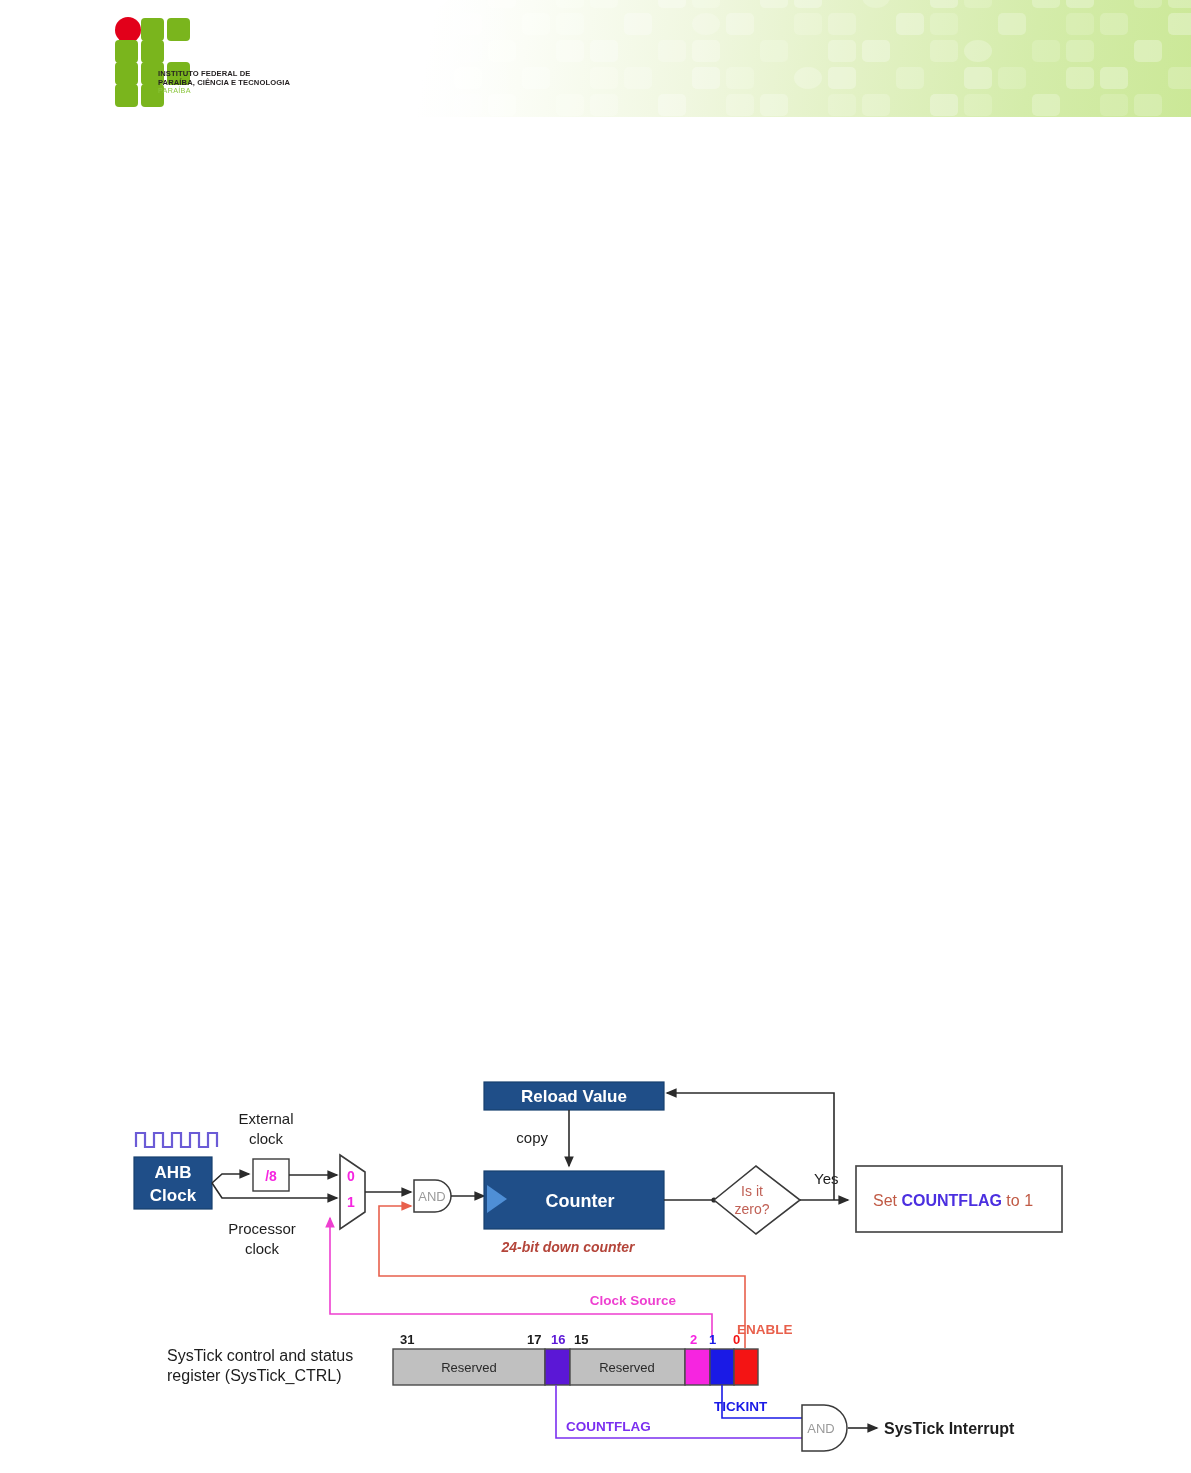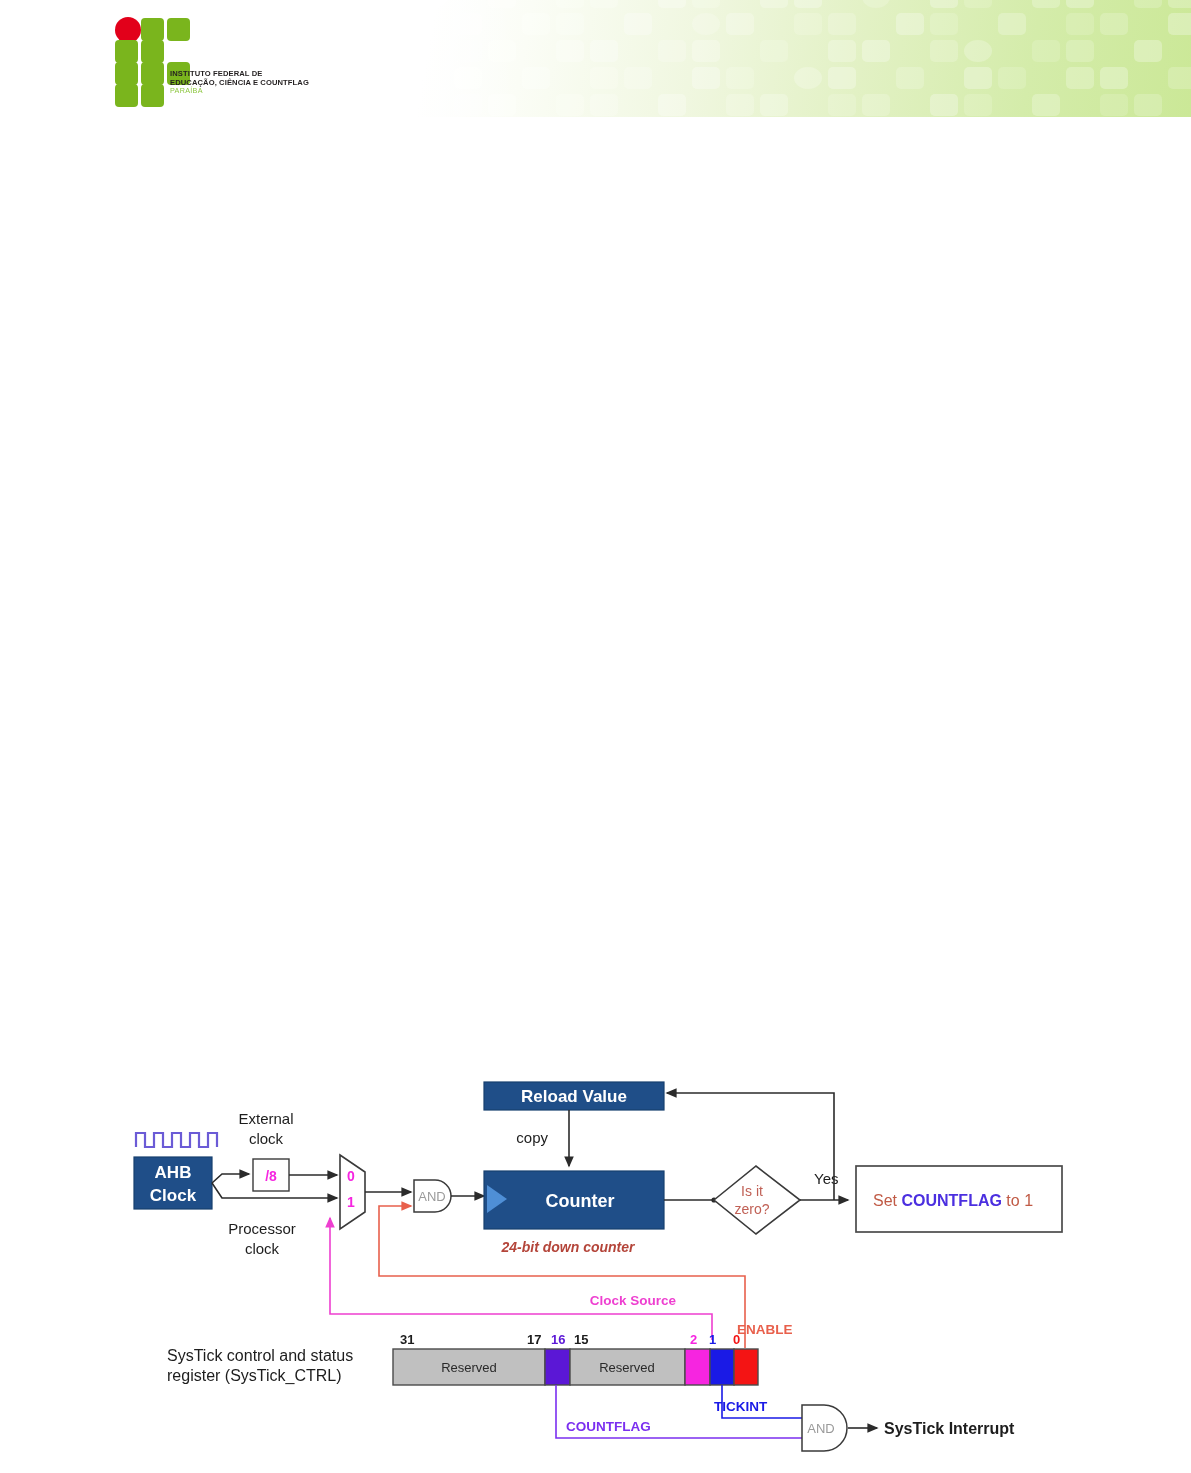--- a/index.html
+++ b/index.html
@@ -12,21 +12,21 @@
      background:linear-gradient(100deg,#ffffff 0%,#ffffff 36%,#fbfdf6 44%,#f0f7e0 58%,#e2f1c4 72%,#d4ecaa 86%,#cbe897 100%);}
   #banner-tiles{position:absolute;left:420px;top:-14px;width:780px;height:150px;opacity:.40;}
   #banner-tiles .t{position:absolute;background:#ffffff;opacity:.55;border-radius:5px;}
   #banner-mask{position:absolute;left:0;top:0;width:520px;height:117px;
      background:linear-gradient(90deg,#fff 0%,#fff 62%,rgba(255,255,255,0) 100%);}
 
   
   #logo{position:absolute;left:115px;top:17px;width:95px;height:90px;}
   #logo .sq{position:absolute;width:23px;height:23px;background:#7ab51d;border-radius:4px;}
   #logo .dot{position:absolute;width:26px;height:26px;background:#e2001a;border-radius:50%;}
-  #logo-text{position:absolute;left:170px;top:70px;width:230px;line-height:1.12;}
+  #logo-text{position:absolute;left:158px;top:70px;width:230px;line-height:1.12;}
   #logo-text .l1,#logo-text .l2{font-size:7.6px;font-weight:bold;color:#231f20;letter-spacing:.1px;}
   #logo-text .l3{font-size:7.2px;font-weight:normal;color:#8cc63e;letter-spacing:.3px;}
 
   
   #diagram{position:absolute;left:0;top:0;width:1191px;height:1473px;}
   #diagram text{font-family:"Liberation Sans","DejaVu Sans",sans-serif;}
   .nbox{fill:#1f4e88;stroke:#17406f;stroke-width:1.2;}
   .nlabel{fill:#ffffff;font-weight:bold;}
   .wire{stroke:#2b2b2b;stroke-width:1.6;fill:none;}
   .wire-pink{stroke:#ee3fd0;stroke-width:1.6;fill:none;}
@@ -127,21 +127,21 @@
   <div class="sq" style="left:0px;top:23px;"></div>
   <div class="sq" style="left:26px;top:23px;"></div>
   <div class="sq" style="left:0px;top:45px;"></div>
   <div class="sq" style="left:26px;top:45px;"></div>
   <div class="sq" style="left:52px;top:45px;"></div>
   <div class="sq" style="left:0px;top:67px;"></div>
   <div class="sq" style="left:26px;top:67px;"></div>
 </div>
 <div id="logo-text">
   <div class="l1">INSTITUTO FEDERAL DE</div>
-  <div class="l2">EDUCAÇÃO, CIÊNCIA E COUNTFLAG</div>
+  <div class="l2">PARAÍBA, CIÊNCIA E TECNOLOGIA</div>
   <div class="l3">PARAÍBA</div>
 </div>
 
 <svg id="diagram" viewBox="0 0 1191 1473" xmlns="http://www.w3.org/2000/svg">
 
   <defs>
     <marker id="ar" markerWidth="7" markerHeight="7" refX="6" refY="3" orient="auto">
       <path d="M0,0 L7,3 L0,6 z" fill="#2b2b2b"></path>
     </marker>
     <marker id="arR" markerWidth="7" markerHeight="7" refX="6" refY="3" orient="auto">

